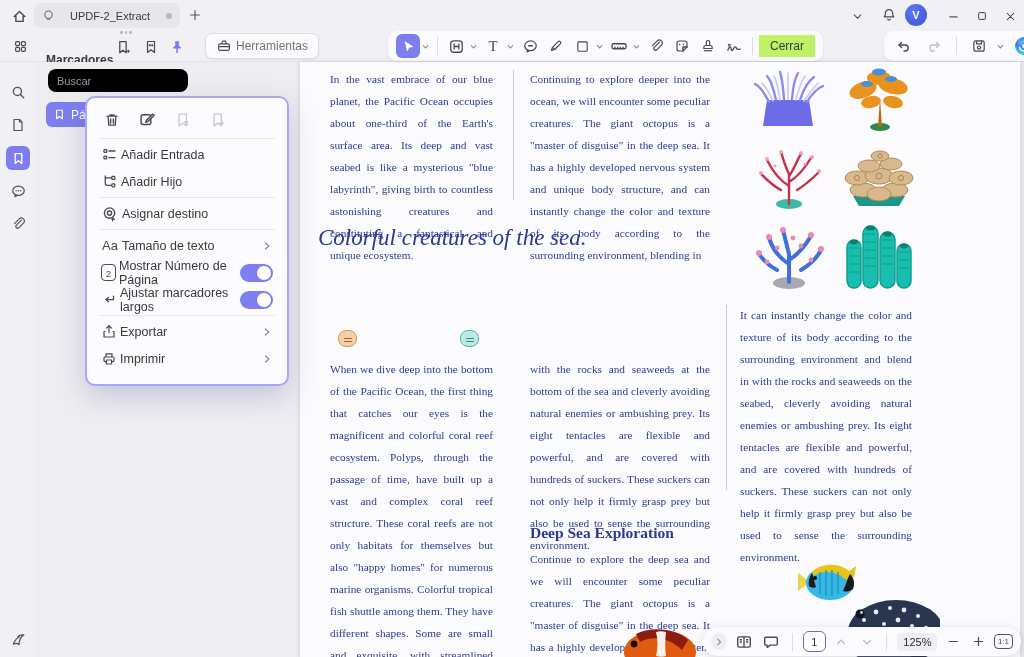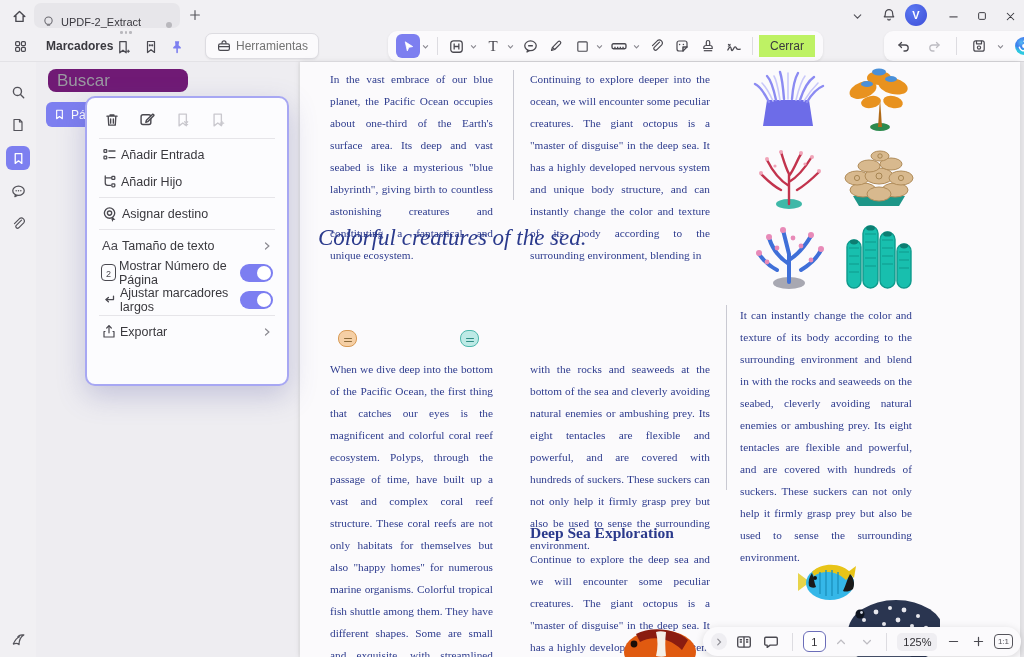--- a/index.html
+++ b/index.html
@@ -3,21 +3,21 @@
 <meta charset="utf-8">
 <style>
   * { margin:0; padding:0; box-sizing:border-box; }
   html,body { width:1024px; height:657px; overflow:hidden; font-family:"Liberation Sans",sans-serif; }
   .abs { position:absolute; }
   #app { position:relative; width:1024px; height:657px; background:#f1f0f3; }
 
   
   #titlebar { left:0; top:0; width:1024px; height:30px; background:#f1f0f3; }
   .tab { left:34px; top:3px; height:25px; width:146px; background:#e7e6ea; border-radius:7px;
-         display:flex; align-items:flex-end; gap:6px; padding:0 8px; }
+         display:flex; align-items:center; gap:15px; padding:0 8px; }
   .tab-title { font-size:11px; color:#3a393f; flex:1; white-space:nowrap; overflow:hidden; }
   .dirty-dot { width:6px; height:6px; border-radius:50%; background:#b9b8bd; }
   .icon-btn { display:flex; align-items:center; justify-content:center; }
   .avatar { width:22px; height:22px; border-radius:50%; background:radial-gradient(circle at 35% 30%, #5a78f2, #3f4fd8);
             color:#fff; font-size:11px; font-weight:bold; display:flex; align-items:center; justify-content:center; }
 
   
   #toolbar { left:0; top:30px; width:1024px; height:32px; background:#f1f0f3; border-bottom:1px solid #e3e2e6; }
   .panel-title { font-size:12px; font-weight:bold; color:#3a393f; }
   .pill-btn { background:#fbfafc; border:1px solid #dddce1; border-radius:7px; height:26px;
@@ -32,22 +32,22 @@
   .cerrar { background:#bef264; border-radius:0; font-size:12px; color:#3a393f; padding:4px 11px; }
   .chev { margin-left:-2px; }
 
   
   #sidebar { left:0; top:62px; width:36px; height:595px; background:#f1f0f3; }
   .side-ic { left:6px; width:24px; height:24px; border-radius:6px; display:flex; align-items:center; justify-content:center; }
   .side-ic.active { background:#7d7ff0; }
 
   
   #panel { left:36px; top:62px; width:262px; height:595px; background:#eeedf1; }
-  .search { left:12px; top:7px; width:140px; height:23px; background:#701a75; border-radius:8px;
-            display:flex; align-items:center; padding:0 9px; font-size:17px; color:#9a99a1; }
+  .search { left:12px; top:7px; width:140px; height:23px; background:#000000; border-radius:8px;
+            display:flex; align-items:center; padding:0 9px; font-size:11px; color:#9a99a1; }
   .bm-chip { left:10px; top:40px; width:100px; height:25px; background:#7d7ff0; border-radius:6px;
              display:flex; align-items:center; gap:5px; padding:0 7px; color:#fff; font-size:12px; white-space:nowrap; overflow:hidden; }
 
   
   #ctxmenu { left:85px; top:96px; width:204px; height:290px; background:#fcfcfe; border:2px solid #a7a7f3;
              border-radius:10px; box-shadow:0 10px 28px rgba(90,90,160,.28); z-index:20; padding:6px 0; }
   .cm-iconrow { display:flex; align-items:center; gap:17px; padding:6px 16px 7px 16px; }
   .cm-div { height:1px; background:#e6e5e9; margin:2px 12px; }
   .cm-item { display:flex; align-items:center; gap:3px; padding:0 14px; height:27px; font-size:12.5px; color:#39383d; }
   .cm-item .grow { flex:1; }
@@ -138,21 +138,21 @@
 
   <div class="abs" id="toolbar">
     <div class="abs icon-btn" style="left:10px;top:6px;width:20px;height:20px;">
       <svg width="15" height="15" viewBox="0 0 16 16" fill="none" stroke="#4a4950" stroke-width="1.3">
           <rect x="2.8" y="2.8" width="4.2" height="4.2" rx="1.2"></rect>
           <rect x="9" y="2.8" width="4.2" height="4.2" rx="1.2"></rect>
           <rect x="2.8" y="9" width="4.2" height="4.2" rx="1.2"></rect>
           <rect x="9" y="9" width="4.2" height="4.2" rx="1.2"></rect>
         </svg>
     </div>
-    <span class="abs panel-title" style="left:46px;top:9px;">Marcadores</span>
+    <span class="abs panel-title" style="left:46px;top:23px;">Marcadores</span>
     <div class="abs dots3" style="left:120px;top:1px;">
         <b></b>
         <b></b>
         <b></b>
       </div>
     <div class="abs icon-btn" style="left:112px;top:6px;width:22px;height:22px;">
       <svg width="17" height="17" viewBox="0 0 16 16" fill="none" stroke="#4a4950" stroke-width="1.2" stroke-linejoin="round">
           <path d="M4.5 2.5h6v10.5l-3-2.4-3 2.4z"></path>
           <path d="M11 11.5h3M12.5 10v3" stroke-width="1.1"></path>
         </svg>
@@ -422,20 +422,31 @@
     </div>
     <div class="cm-div"></div>
 
     <div class="cm-item">
       <svg width="16" height="16" viewBox="0 0 16 16" fill="none" stroke="#4a4950" stroke-width="1.2" stroke-linecap="round" stroke-linejoin="round">
           <path d="M8 1.8v7"></path>
           <path d="M5.7 4L8 1.8 10.3 4"></path>
           <path d="M4 7.5H3v5.5h10V7.5h-1"></path>
         </svg>
       <span class="grow">Exportar</span>
+      <svg width="12" height="12" viewBox="0 0 16 16" fill="none" stroke="#8a8990" stroke-width="1.6" stroke-linecap="round">
+          <path d="M6 4l4.5 4L6 12"></path>
+        </svg>
+    </div>
+    <div class="cm-item">
+      <svg width="16" height="16" viewBox="0 0 16 16" fill="none" stroke="#4a4950" stroke-width="1.2" stroke-linejoin="round">
+          <path d="M5 6V2.8h6V6"></path>
+          <rect x="3" y="6" width="10" height="4.6" rx="1"></rect>
+          <path d="M5.4 9h5.2v4H5.4z" fill="#fcfcfe"></path>
+        </svg>
+      <span class="grow">Imprimir</span>
       <svg width="12" height="12" viewBox="0 0 16 16" fill="none" stroke="#8a8990" stroke-width="1.6" stroke-linecap="round">
           <path d="M6 4l4.5 4L6 12"></path>
         </svg>
     </div>
   </div>
 
   <div class="abs" id="canvas">
     <div class="abs" id="page">
 
       <div class="abs coldiv" style="left:213px;top:8px;height:130px;"></div>

